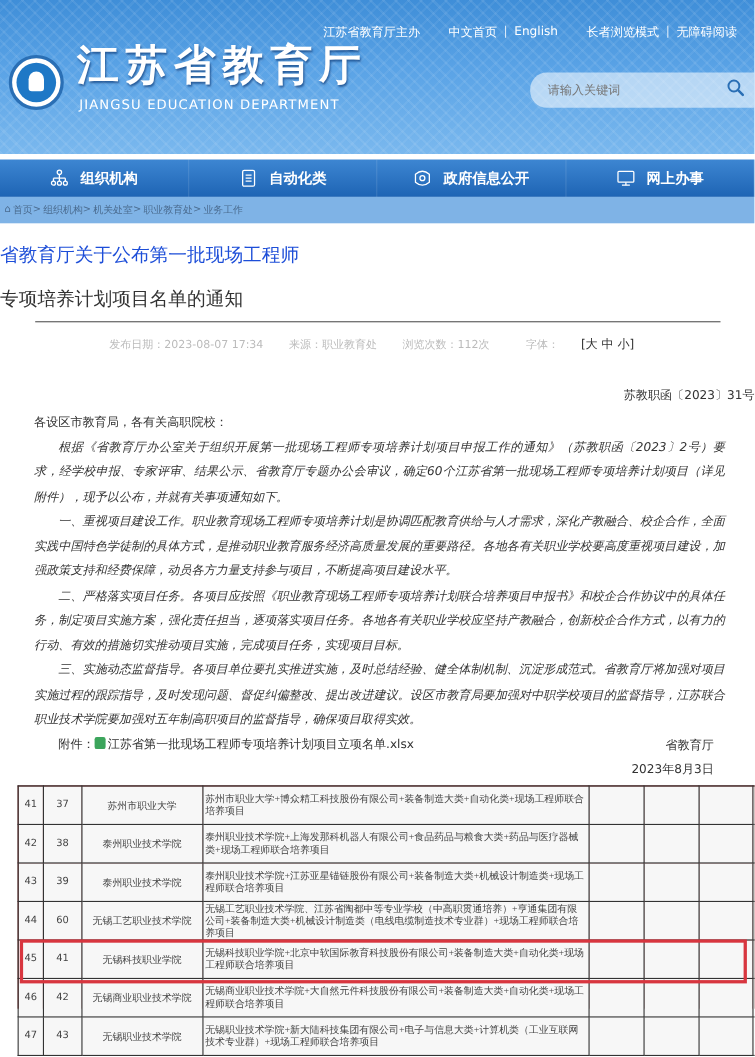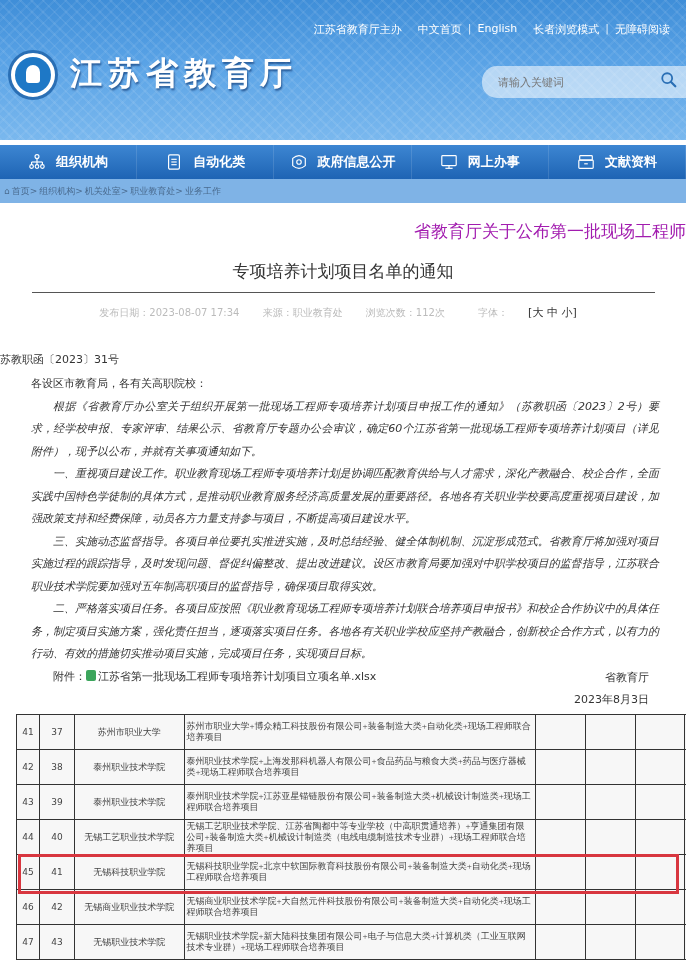--- a/index.html
+++ b/index.html
@@ -4,29 +4,29 @@
 <style>
   * { box-sizing: border-box; margin: 0; padding: 0; }
   body { width: 686px; height: 961px; overflow: hidden; background: #fff; font-family: "DejaVu Sans", sans-serif; color: #333; position: relative; }
 
   
   .header { position: absolute; left: 0; top: 0; width: 686px; height: 140px;
     background: linear-gradient(180deg, #3f8ed8 0%, #5aa3e6 45%, #7ab8ee 100%); overflow: hidden; }
   .header::before { content: ""; position: absolute; inset: 0;
     background-image: repeating-linear-gradient(45deg, rgba(255,255,255,0.08) 0 2px, transparent 2px 8px),
                       repeating-linear-gradient(-45deg, rgba(255,255,255,0.06) 0 2px, transparent 2px 8px); }
-  .top-links { position: absolute; top: 22px; right: 0; display: flex; font-size: 11px; color: #fff; white-space: nowrap; }
+  .top-links { position: absolute; top: 22px; right: 0; display: flex; gap: 10px; font-size: 11px; color: #fff; white-space: nowrap; }
   .top-links .sep { opacity: 0.8; }
   .top-links .sponsor { margin-right: 16px; }
   .top-links .grp { margin-right: 16px; display: flex; gap: 6px; }
   .logo { position: absolute; left: 8px; top: 50px; width: 50px; height: 50px; border-radius: 50%;
     background: #fff; border: 3px solid #2a6fb5; display: flex; align-items: center; justify-content: center; }
   .logo-inner { width: 36px; height: 36px; border-radius: 50%; background: #1e78c6; position: relative; }
   .logo-inner::after { content: ""; position: absolute; left: 11px; top: 8px; width: 14px; height: 18px; border-radius: 7px 7px 3px 3px; background: #fff; }
-  .site-title { position: absolute; left: 70px; top: 52px; font-size: 32px; font-weight: bold; color: #fff; letter-spacing: 6px;
+  .site-title { position: absolute; left: 70px; top: 34px; font-size: 38px; font-weight: bold; color: #fff; letter-spacing: 6px;
     text-shadow: 1px 2px 2px rgba(0,40,100,0.6); font-family: "DejaVu Sans", sans-serif; }
   .site-subtitle { position: absolute; left: 72px; top: 88px; font-size: 12px; color: #fff; letter-spacing: 1px; }
   .search { position: absolute; left: 482px; top: 66px; width: 204px; height: 32px; border-radius: 15px 0 0 15px;
     background: rgba(255,255,255,0.55); display: flex; align-items: center; padding-left: 16px; }
   .search input { border: none; background: transparent; outline: none; font-size: 11px; color: #666; width: 150px; }
   .search input::placeholder { color: #777; }
   .search-icon { position: absolute; right: 8px; top: 5px; width: 18px; height: 18px; }
 
   
   .nav { position: absolute; left: 0; top: 145px; width: 686px; height: 34px;
@@ -34,27 +34,27 @@
   .nav-item { flex: 1; display: flex; align-items: center; justify-content: center; gap: 10px; color: #fff; font-size: 13px; font-weight: bold;
     border-right: 1px solid rgba(255,255,255,0.12); white-space: nowrap; }
   .nav-item svg { width: 18px; height: 18px; }
 
   .crumb-bar { position: absolute; left: 0; top: 179px; width: 686px; height: 24px;
     background: #7fb3e6; display: flex; align-items: center; padding-left: 4px; font-size: 9px; color: #4a6b8f; }
   .crumb-bar span { margin-right: 2px; }
 
   
   .article { position: absolute; left: 0; top: 203px; width: 686px; }
-  .title1 { position: absolute; top: 17px; width: 686px; text-align: right; font-size: 17px; color: #a21caf; }
-  .title2 { position: absolute; top: 57px; width: 686px; text-align: center; font-size: 17px; color: #333; }
+  .title1 { position: absolute; top: 17px; width: 686px; text-align: left; font-size: 17px; color: #1d4ed8; }
+  .title2 { position: absolute; top: 57px; width: 686px; text-align: left; font-size: 17px; color: #333; }
   .rule { position: absolute; top: 89px; left: 32px; width: 623px; height: 1px; background: #555; }
   .meta { position: absolute; top: 102px; left: 0; width: 686px; text-align: center; font-size: 10px; color: #bbb; white-space: nowrap; }
   .meta span { margin: 0 10px; }
   .meta .fs { color: #333; font-size: 11px; }
-  .docno { position: absolute; top: 149px; width: 686px; text-align: left; font-size: 11px; color: #333; }
+  .docno { position: absolute; top: 149px; width: 686px; text-align: right; font-size: 11px; color: #333; }
   .body-text { position: absolute; top: 170px; left: 31px; width: 628px; font-size: 11px; line-height: 22.5px; color: #333; text-align: justify; }
   .body-text p { margin: 0; }
   .body-text .ind { text-indent: 22px; font-style: italic; }
   .attach { padding-left: 22px; }
   .xls-icon { display: inline-block; width: 10px; height: 11px; background: #3ca55c; border-radius: 2px; vertical-align: -1px; margin-right: 2px; }
   .signer { position: absolute; top: 467px; right: 37px; font-size: 11px; color: #333; }
   .signdate { position: absolute; top: 489px; right: 37px; font-size: 11px; color: #333; }
 
   
   .sheet { position: absolute; left: 0; top: 714px; width: 686px; height: 203px; background: #7f1d1d; margin-left: 16px; }
@@ -83,20 +83,21 @@
     <span class="grp">
       <a>长者浏览模式</a>
       <span class="sep">|</span>
       <a>无障碍阅读</a>
     </span>
   </div>
   <div class="logo">
     <div class="logo-inner"></div>
   </div>
   <div class="site-title">江苏省教育厅</div>
+  <div class="site-subtitle">JIANGSU EDUCATION DEPARTMENT</div>
   <div class="search">
     <input type="text" placeholder="请输入关键词" style="">
     <svg class="search-icon" viewBox="0 0 20 20">
       <circle cx="8" cy="8" r="5.5" fill="none" stroke="#2a6fb5" stroke-width="2"></circle>
       <line x1="12" y1="12" x2="17" y2="17" stroke="#2a6fb5" stroke-width="2.5" stroke-linecap="round"></line>
     </svg>
   </div>
 </div>
 
 <div class="nav">
@@ -131,28 +132,20 @@
     <span>政府信息公开</span>
   </div>
   <div class="nav-item">
     <svg viewBox="0 0 20 20" fill="none" stroke="#fff" stroke-width="1.3">
       <rect x="2" y="3" width="16" height="11" rx="1"></rect>
         <line x1="6" y1="17" x2="14" y2="17"></line>
         <line x1="10" y1="14" x2="10" y2="17"></line>
     </svg>
     <span>网上办事</span>
   </div>
-  <div class="nav-item">
-    <svg viewBox="0 0 20 20" fill="none" stroke="#fff" stroke-width="1.3">
-      <rect x="3" y="3" width="14" height="5" rx="1"></rect>
-        <rect x="2" y="8" width="16" height="9" rx="1"></rect>
-        <line x1="8" y1="12" x2="12" y2="12"></line>
-    </svg>
-    <span>文献资料</span>
-  </div>
 </div>
 
 <div class="crumb-bar">
   <span>⌂</span>
   <a>首页</a>
     <span>&gt;</span>
   <a>组织机构</a>
     <span>&gt;</span>
   <a>机关处室</a>
     <span>&gt;</span>
@@ -169,22 +162,22 @@
     <span>发布日期：2023-08-07 17:34</span>
     <span>来源：职业教育处</span>
     <span>浏览次数：112次</span>
     <span><span>字体：</span><span class="fs">[大 中 小]</span></span>
   </div>
   <div class="docno">苏教职函〔2023〕31号</div>
   <div class="body-text">
     <p>各设区市教育局，各有关高职院校：</p>
     <p class="ind">根据《省教育厅办公室关于组织开展第一批现场工程师专项培养计划项目申报工作的通知》（苏教职函〔2023〕2号）要求，经学校申报、专家评审、结果公示、省教育厅专题办公会审议，确定60个江苏省第一批现场工程师专项培养计划项目（详见附件），现予以公布，并就有关事项通知如下。</p>
     <p class="ind">一、重视项目建设工作。职业教育现场工程师专项培养计划是协调匹配教育供给与人才需求，深化产教融合、校企合作，全面实践中国特色学徒制的具体方式，是推动职业教育服务经济高质量发展的重要路径。各地各有关职业学校要高度重视项目建设，加强政策支持和经费保障，动员各方力量支持参与项目，不断提高项目建设水平。</p>
+    <p class="ind">二、严格落实项目任务。各项目应按照《职业教育现场工程师专项培养计划联合培养项目申报书》和校企合作协议中的具体任务，制定项目实施方案，强化责任担当，逐项落实项目任务。各地各有关职业学校应坚持产教融合，创新校企合作方式，以有力的行动、有效的措施切实推动项目实施，完成项目任务，实现项目目标。</p>
     <p class="ind">三、实施动态监督指导。各项目单位要扎实推进实施，及时总结经验、健全体制机制、沉淀形成范式。省教育厅将加强对项目实施过程的跟踪指导，及时发现问题、督促纠偏整改、提出改进建议。设区市教育局要加强对中职学校项目的监督指导，江苏联合职业技术学院要加强对五年制高职项目的监督指导，确保项目取得实效。</p>
-    <p class="ind">二、严格落实项目任务。各项目应按照《职业教育现场工程师专项培养计划联合培养项目申报书》和校企合作协议中的具体任务，制定项目实施方案，强化责任担当，逐项落实项目任务。各地各有关职业学校应坚持产教融合，创新校企合作方式，以有力的行动、有效的措施切实推动项目实施，完成项目任务，实现项目目标。</p>
     <p class="attach">
       <span>附件：</span><span class="xls-icon"></span><a>江苏省第一批现场工程师专项培养计划项目立项名单.xlsx</a>
     </p>
   </div>
   <div class="signer">省教育厅</div>
   <div class="signdate">2023年8月3日</div>
 </div>
 
 <div class="sheet">
   <table class="grid">
@@ -214,21 +207,21 @@
           <td class="no">39</td>
           <td class="sch">泰州职业技术学院</td>
           <td class="proj">泰州职业技术学院+江苏亚星锚链股份有限公司+装备制造大类+机械设计制造类+现场工程师联合培养项目</td>
           <td class="e"></td>
           <td class="e"></td>
           <td class="e2"></td>
           <td class="e3"></td>
         </tr>
         <tr>
           <td class="rn">44</td>
-          <td class="no">40</td>
+          <td class="no">60</td>
           <td class="sch">无锡工艺职业技术学院</td>
           <td class="proj">无锡工艺职业技术学院、江苏省陶都中等专业学校（中高职贯通培养）+亨通集团有限公司+装备制造大类+机械设计制造类（电线电缆制造技术专业群）+现场工程师联合培养项目</td>
           <td class="e"></td>
           <td class="e"></td>
           <td class="e2"></td>
           <td class="e3"></td>
         </tr>
         <tr>
           <td class="rn">45</td>
           <td class="no">41</td>

